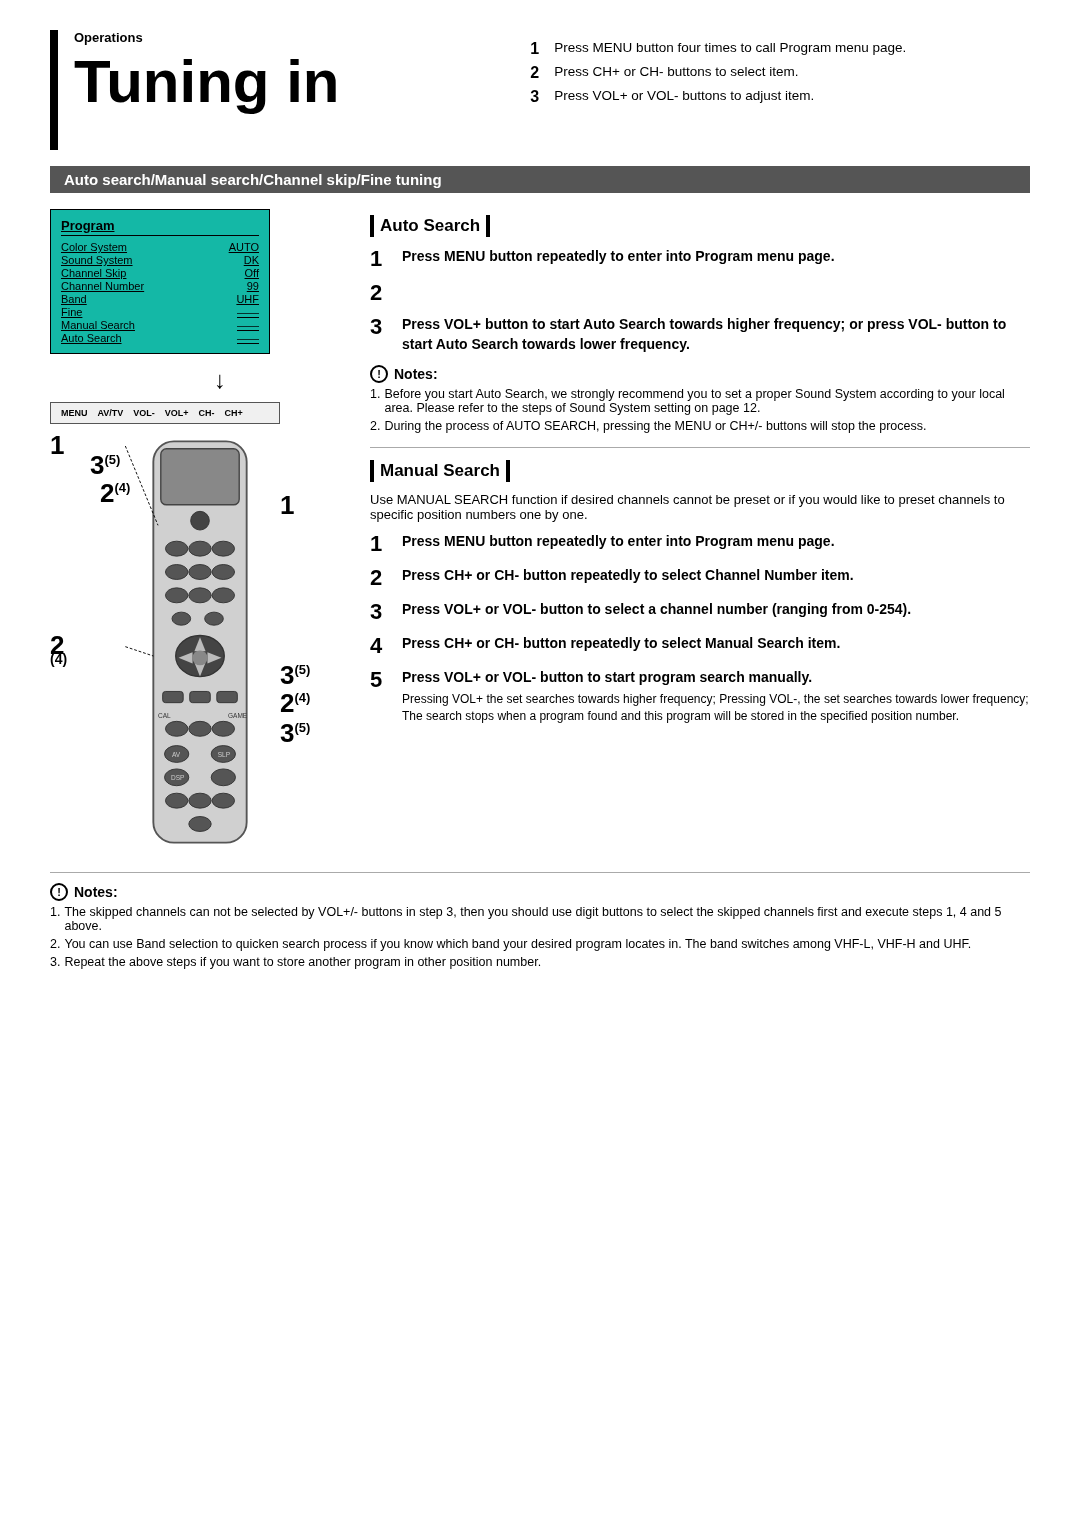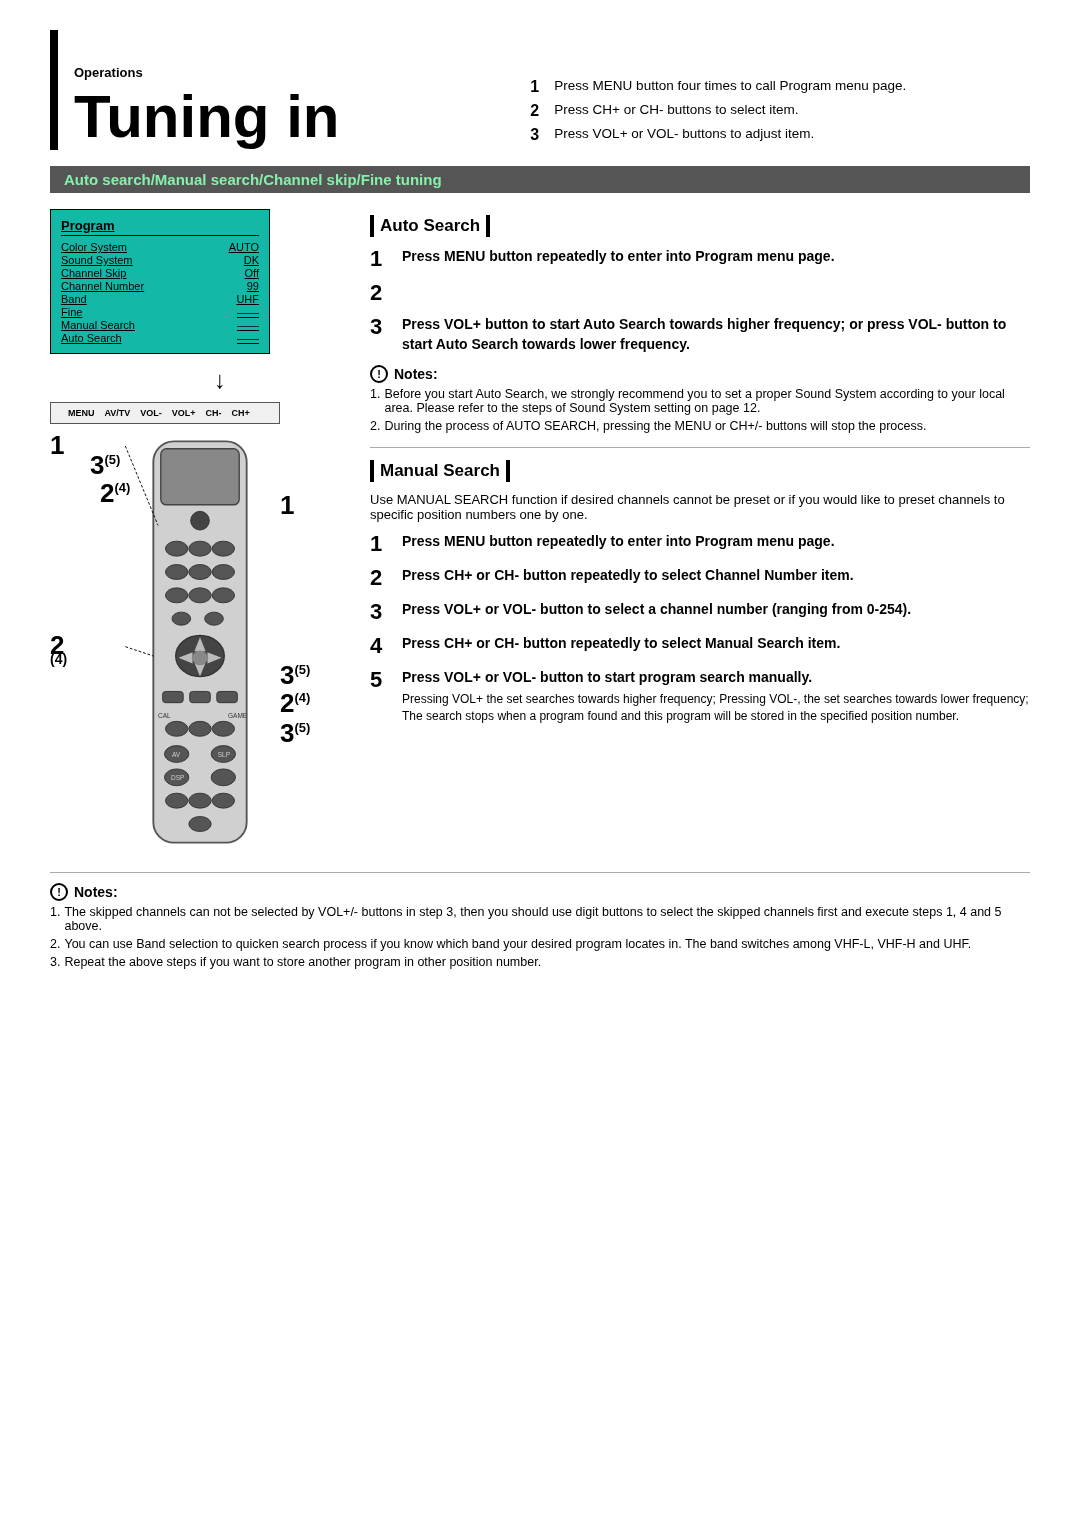--- a/index.html
+++ b/index.html
@@ -14,21 +14,21 @@
     }
 
     .page-container {
       width: 1080px;
       padding: 30px 50px 60px 50px;
     }
 
     
     .header-section {
       display: flex;
-      align-items: flex-end;
+      align-items: flex-start;
       margin-bottom: 16px;
     }
 
     .left-border-bar {
       width: 8px;
       min-height: 120px;
       background: #000;
       margin-right: 16px;
       flex-shrink: 0;
     }
@@ -67,21 +67,21 @@
       font-weight: bold;
       font-size: 16px;
       margin-right: 8px;
       flex-shrink: 0;
       min-width: 16px;
     }
 
     
     .section-heading-bar {
       background: #555;
-      color: #86efac;
+      color: #ffffff;
       font-size: 15px;
       font-weight: bold;
       padding: 5px 14px;
       margin-bottom: 16px;
     }
 
     
     .main-content {
       display: flex;
       gap: 30px;
@@ -131,21 +131,21 @@
 
     
     .remote-buttons-bar {
       display: flex;
       align-items: center;
       gap: 4px;
       font-size: 10px;
       margin-bottom: 8px;
       margin-left: 0;
       border: 1.5px solid #555;
-      padding: 4px 14px;
+      padding: 4px 7px;
       width: 230px;
       background: #f0f0f0;
     }
 
     .remote-btn {
       font-size: 9px;
       font-weight: bold;
       padding: 1px 3px;
     }
 

